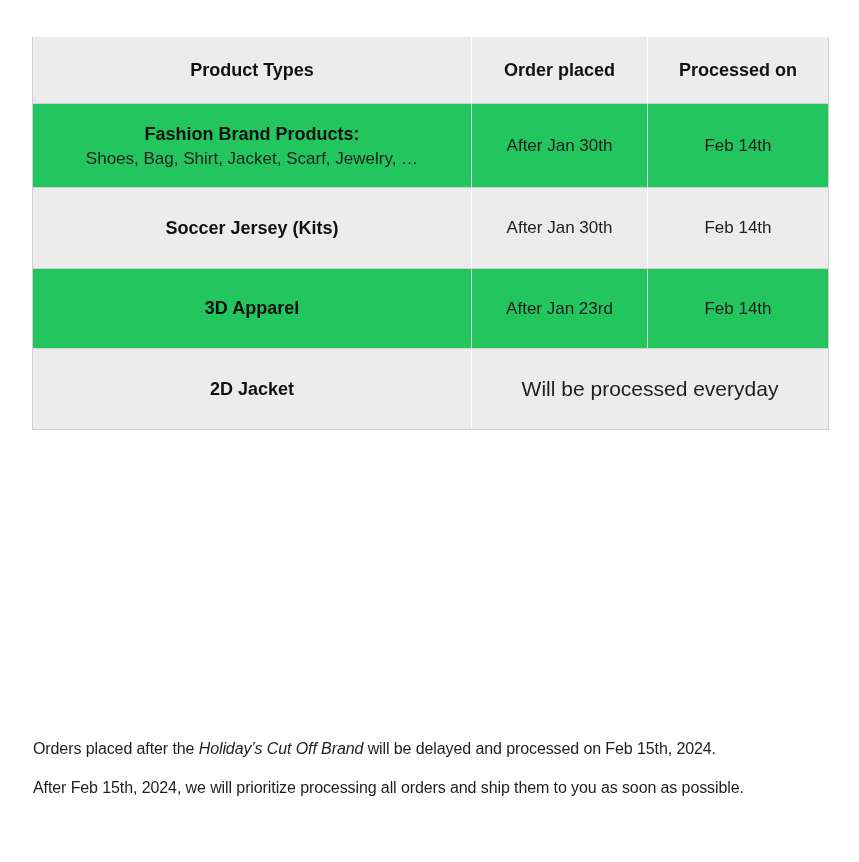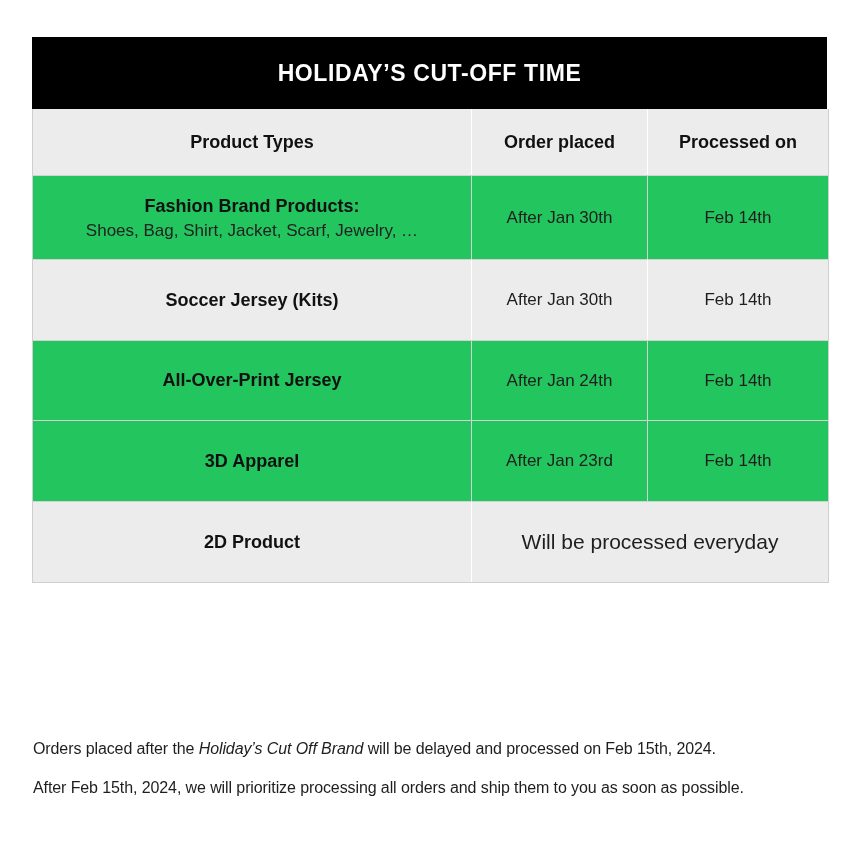--- a/index.html
+++ b/index.html
@@ -107,23 +107,20 @@
   }
   .footer em { font-style: italic; }
 </style>
 </head>
 <body>
 
 <div class="page">
 
   <div class="cutoff-card">
 
-    <div class="title-bar">
-      <span>HOLIDAY’S CUT-OFF TIME</span>
-    </div>
 
     <table class="cutoff">
       <colgroup>
           <col class="c1">
           <col class="c2">
           <col class="c3">
         </colgroup>
       <thead>
         <tr>
           <th>Product Types</th>
@@ -142,35 +139,28 @@
           </tr>
           <tr class="shaded">
             <td>
               <div class="prod-title">Soccer Jersey (Kits)</div>
             </td>
             <td>After Jan 30th</td>
             <td>Feb 14th</td>
           </tr>
           <tr>
             <td>
-              <div class="prod-title">All-Over-Print Jersey</div>
-            </td>
-            <td>After Jan 24th</td>
-            <td>Feb 14th</td>
-          </tr>
-          <tr>
-            <td>
               <div class="prod-title">3D Apparel</div>
             </td>
             <td>After Jan 23rd</td>
             <td>Feb 14th</td>
           </tr>
           <tr class="shaded">
             <td>
-              <div class="prod-title">2D Product</div>
+              <div class="prod-title">2D Jacket</div>
             </td>
             <td colspan="2" class="note-cell">Will be processed everyday</td>
           </tr>
         </tbody>
     </table>
 
   </div>
 
   <div class="footer">
     <p><span>Orders placed after the </span><em>Holiday’s Cut Off Brand</em><span> will be delayed and processed on Feb 15th, 2024.</span></p>

